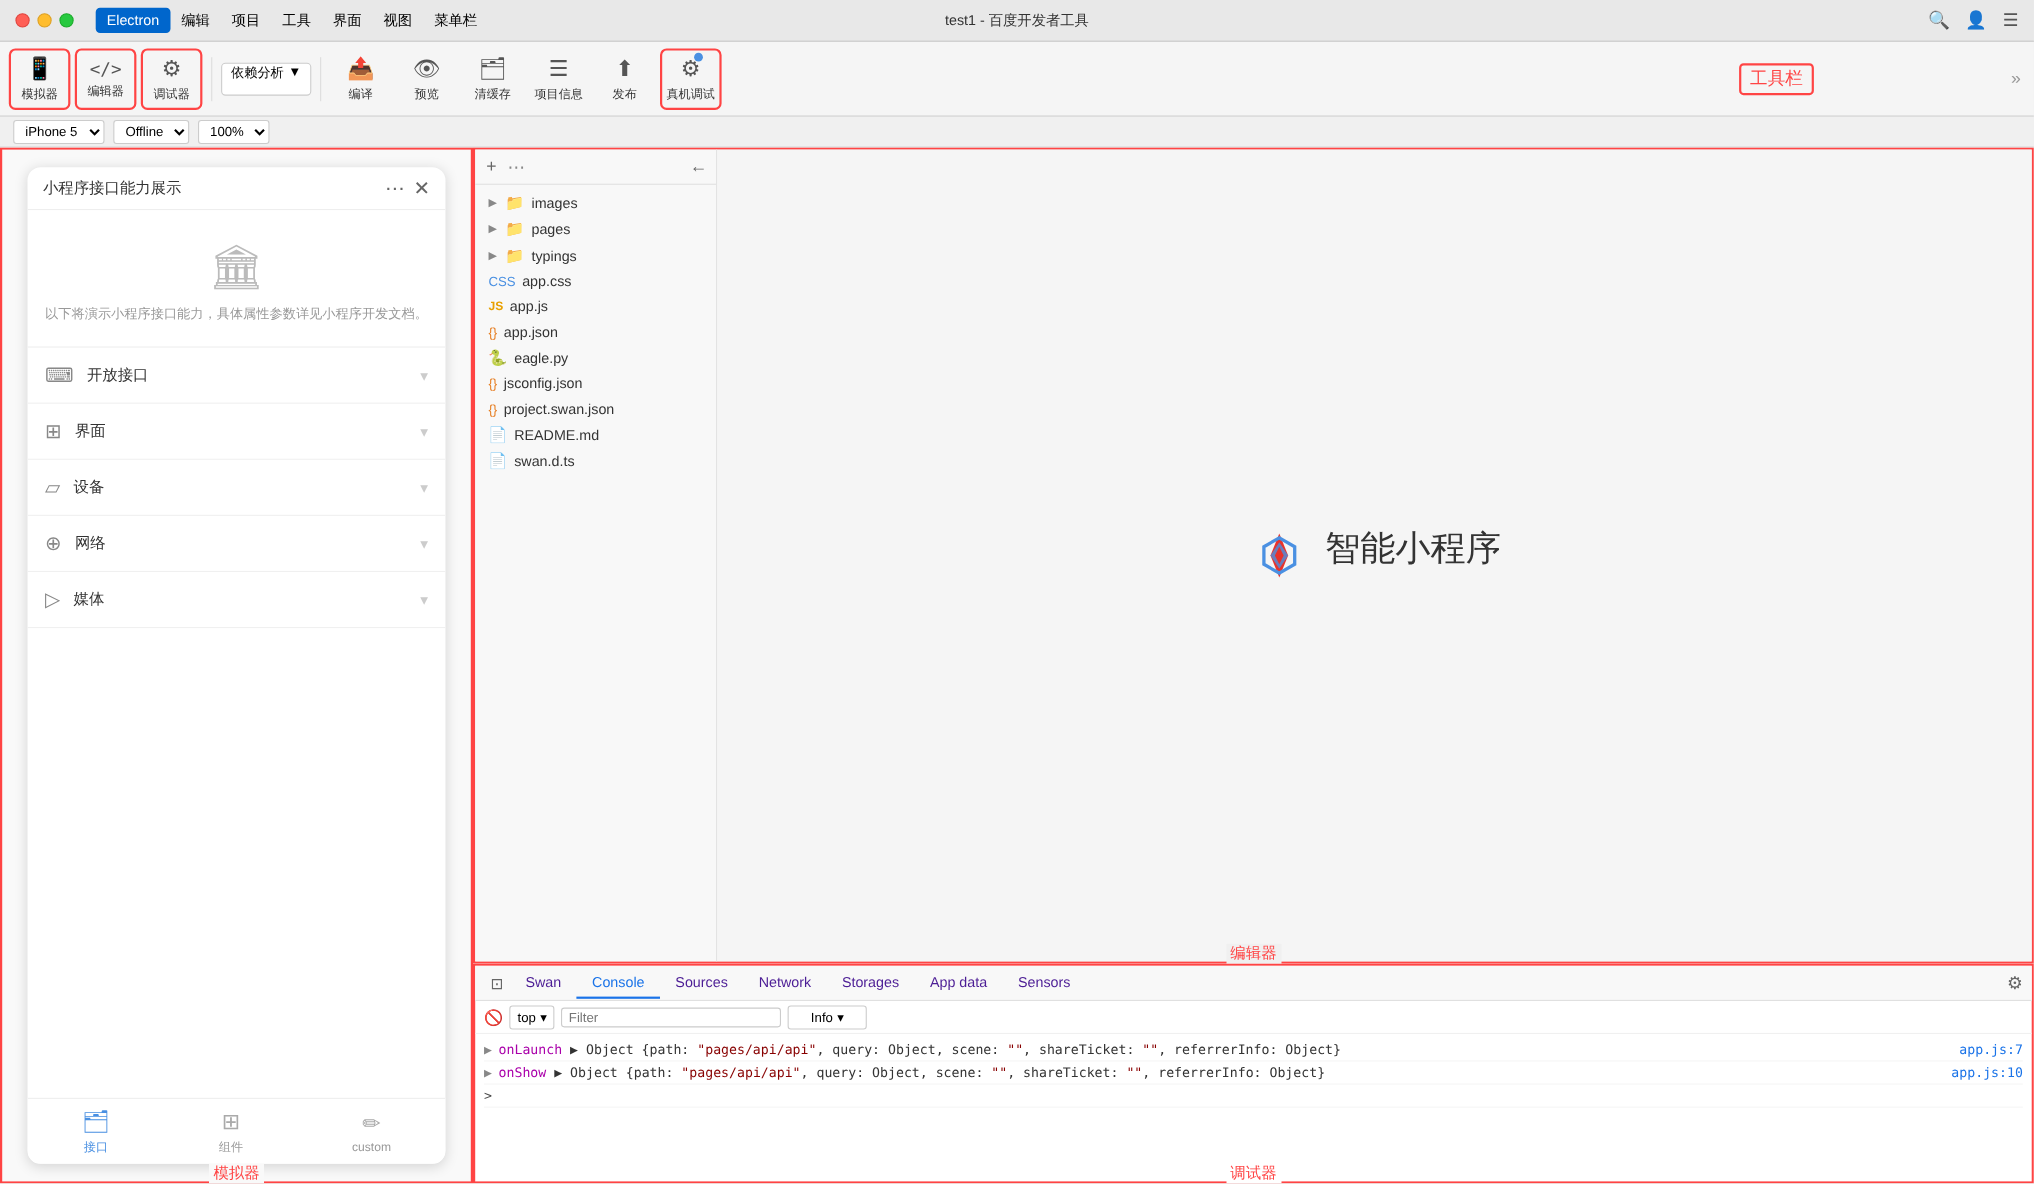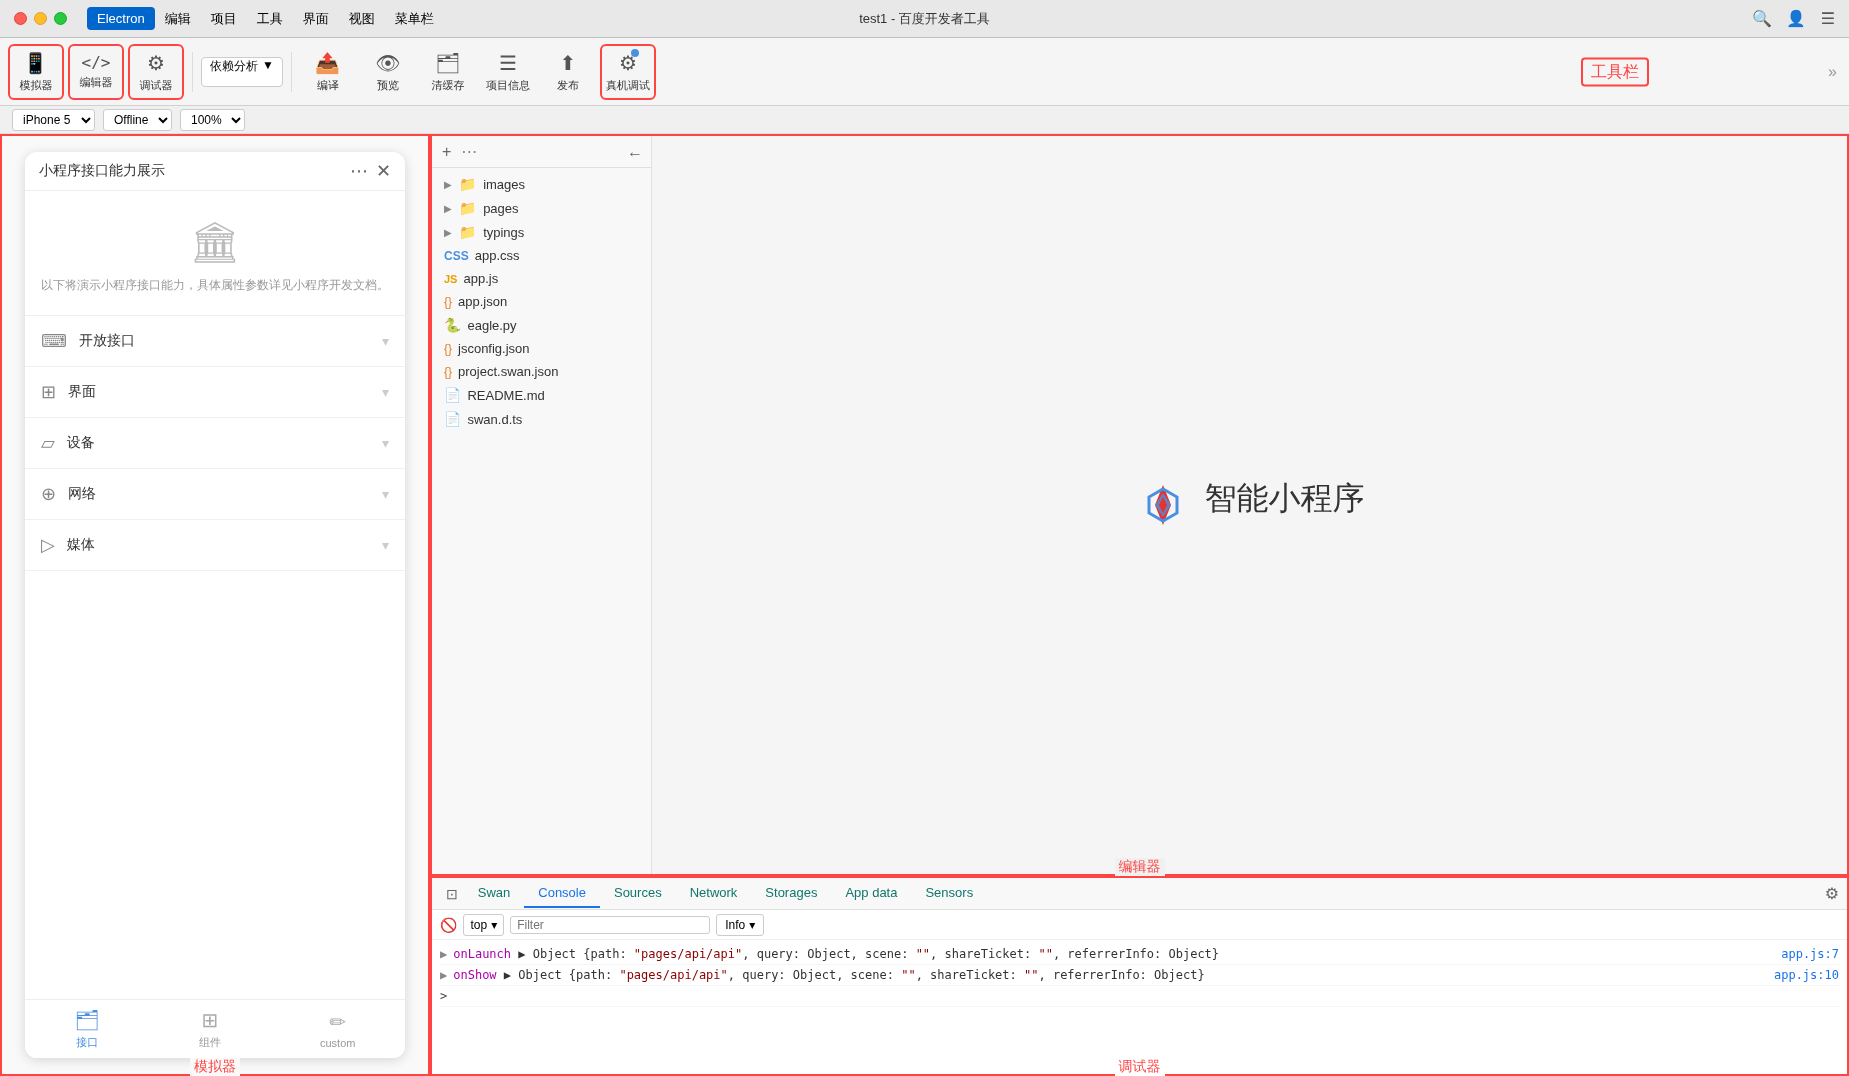--- a/index.html
+++ b/index.html
@@ -375,21 +375,21 @@
     }
     .devtools-icon-btn {
       font-size: 14px;
       color: #666;
       cursor: pointer;
       padding: 4px 6px;
     }
     .devtools-tab {
       padding: 6px 14px;
       font-size: 13px;
-      color: #0f766e;
+      color: #4c1d95;
       cursor: pointer;
       border-bottom: 2px solid transparent;
     }
     .devtools-tab.active {
       color: #1a73e8;
       border-bottom: 2px solid #1a73e8;
     }
     .devtools-settings-btn {
       margin-left: auto;
       font-size: 16px;
@@ -427,21 +427,21 @@
       height: 18px;
       outline: none;
       max-width: 200px;
     }
     .console-level-select {
       display: flex;
       align-items: center;
       gap: 4px;
       border: 1px solid #ccc;
       border-radius: 3px;
-      padding: 1px 8px;
+      padding: 1px 20px;
       height: 22px;
       background: #fff;
       cursor: pointer;
       font-size: 12px;
     }
 
     .devtools-console-output {
       padding: 4px 8px;
       font-size: 12px;
       font-family: "Menlo", "Monaco", monospace;
@@ -684,21 +684,21 @@
             <span>pages</span>
           </div>
 
           <div class="file-item">
             <span class="file-folder-arrow">▶</span>
             <span class="file-icon icon-yellow">📁</span>
             <span>typings</span>
           </div>
 
           <div class="file-item">
-            <span class="file-icon" style="color:#4a90e2;font-weight:bold;font-size:12px">CSS</span>
+            <span class="file-icon" style="color:#4a90e2;font-weight:normal;font-size:12px">CSS</span>
             <span>app.css</span>
           </div>
 
           <div class="file-item">
             <span class="file-icon" style="color:#e8a000;font-weight:bold;font-size:11px">JS</span>
             <span>app.js</span>
           </div>
 
           <div class="file-item">
             <span class="file-icon" style="color:#e67e22;font-size:12px">{}</span>

